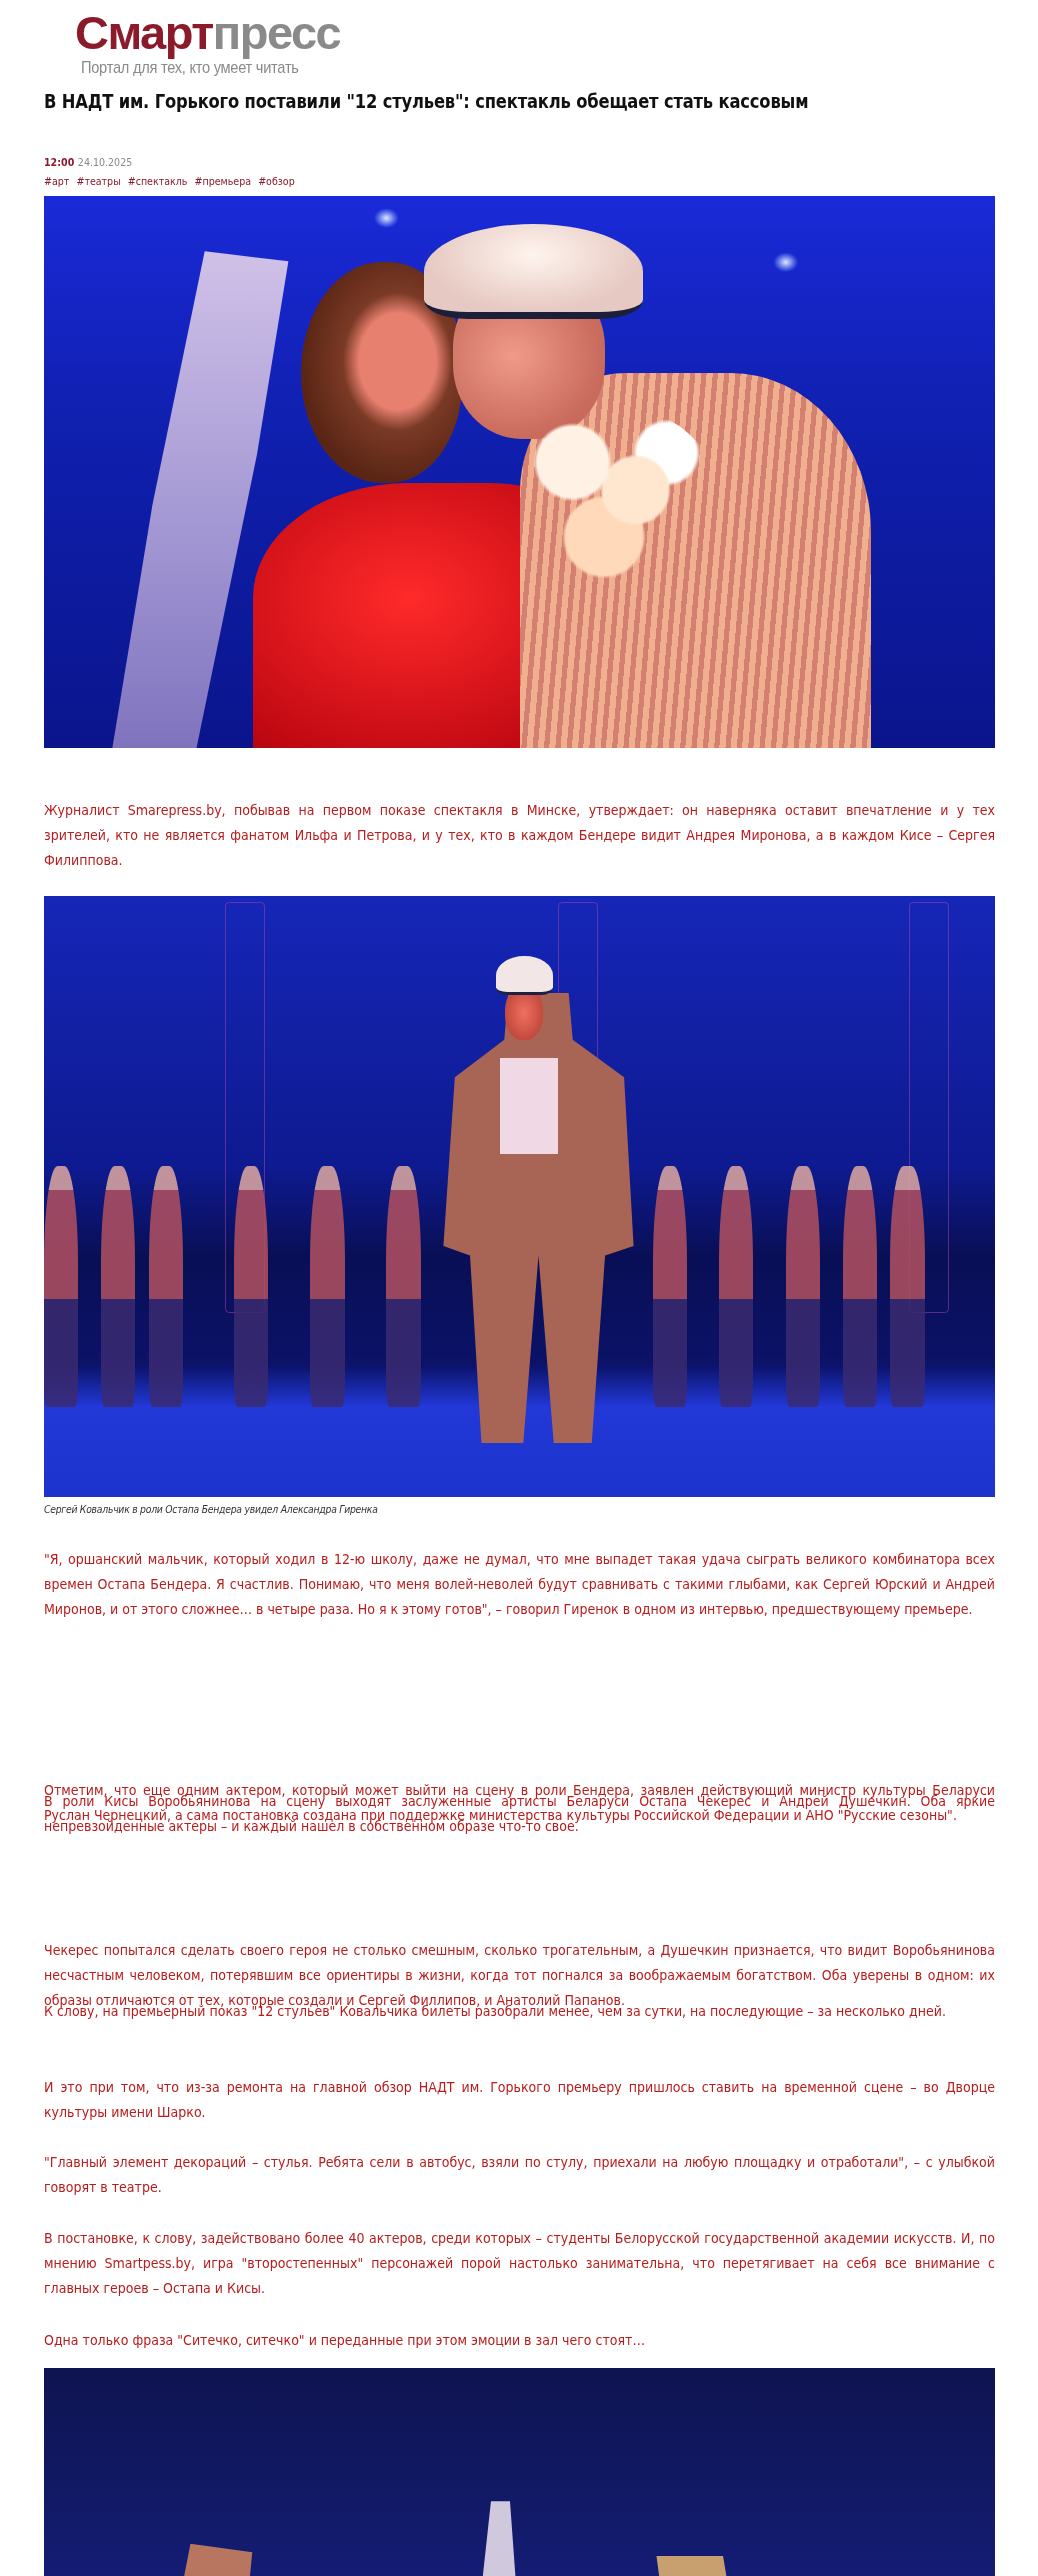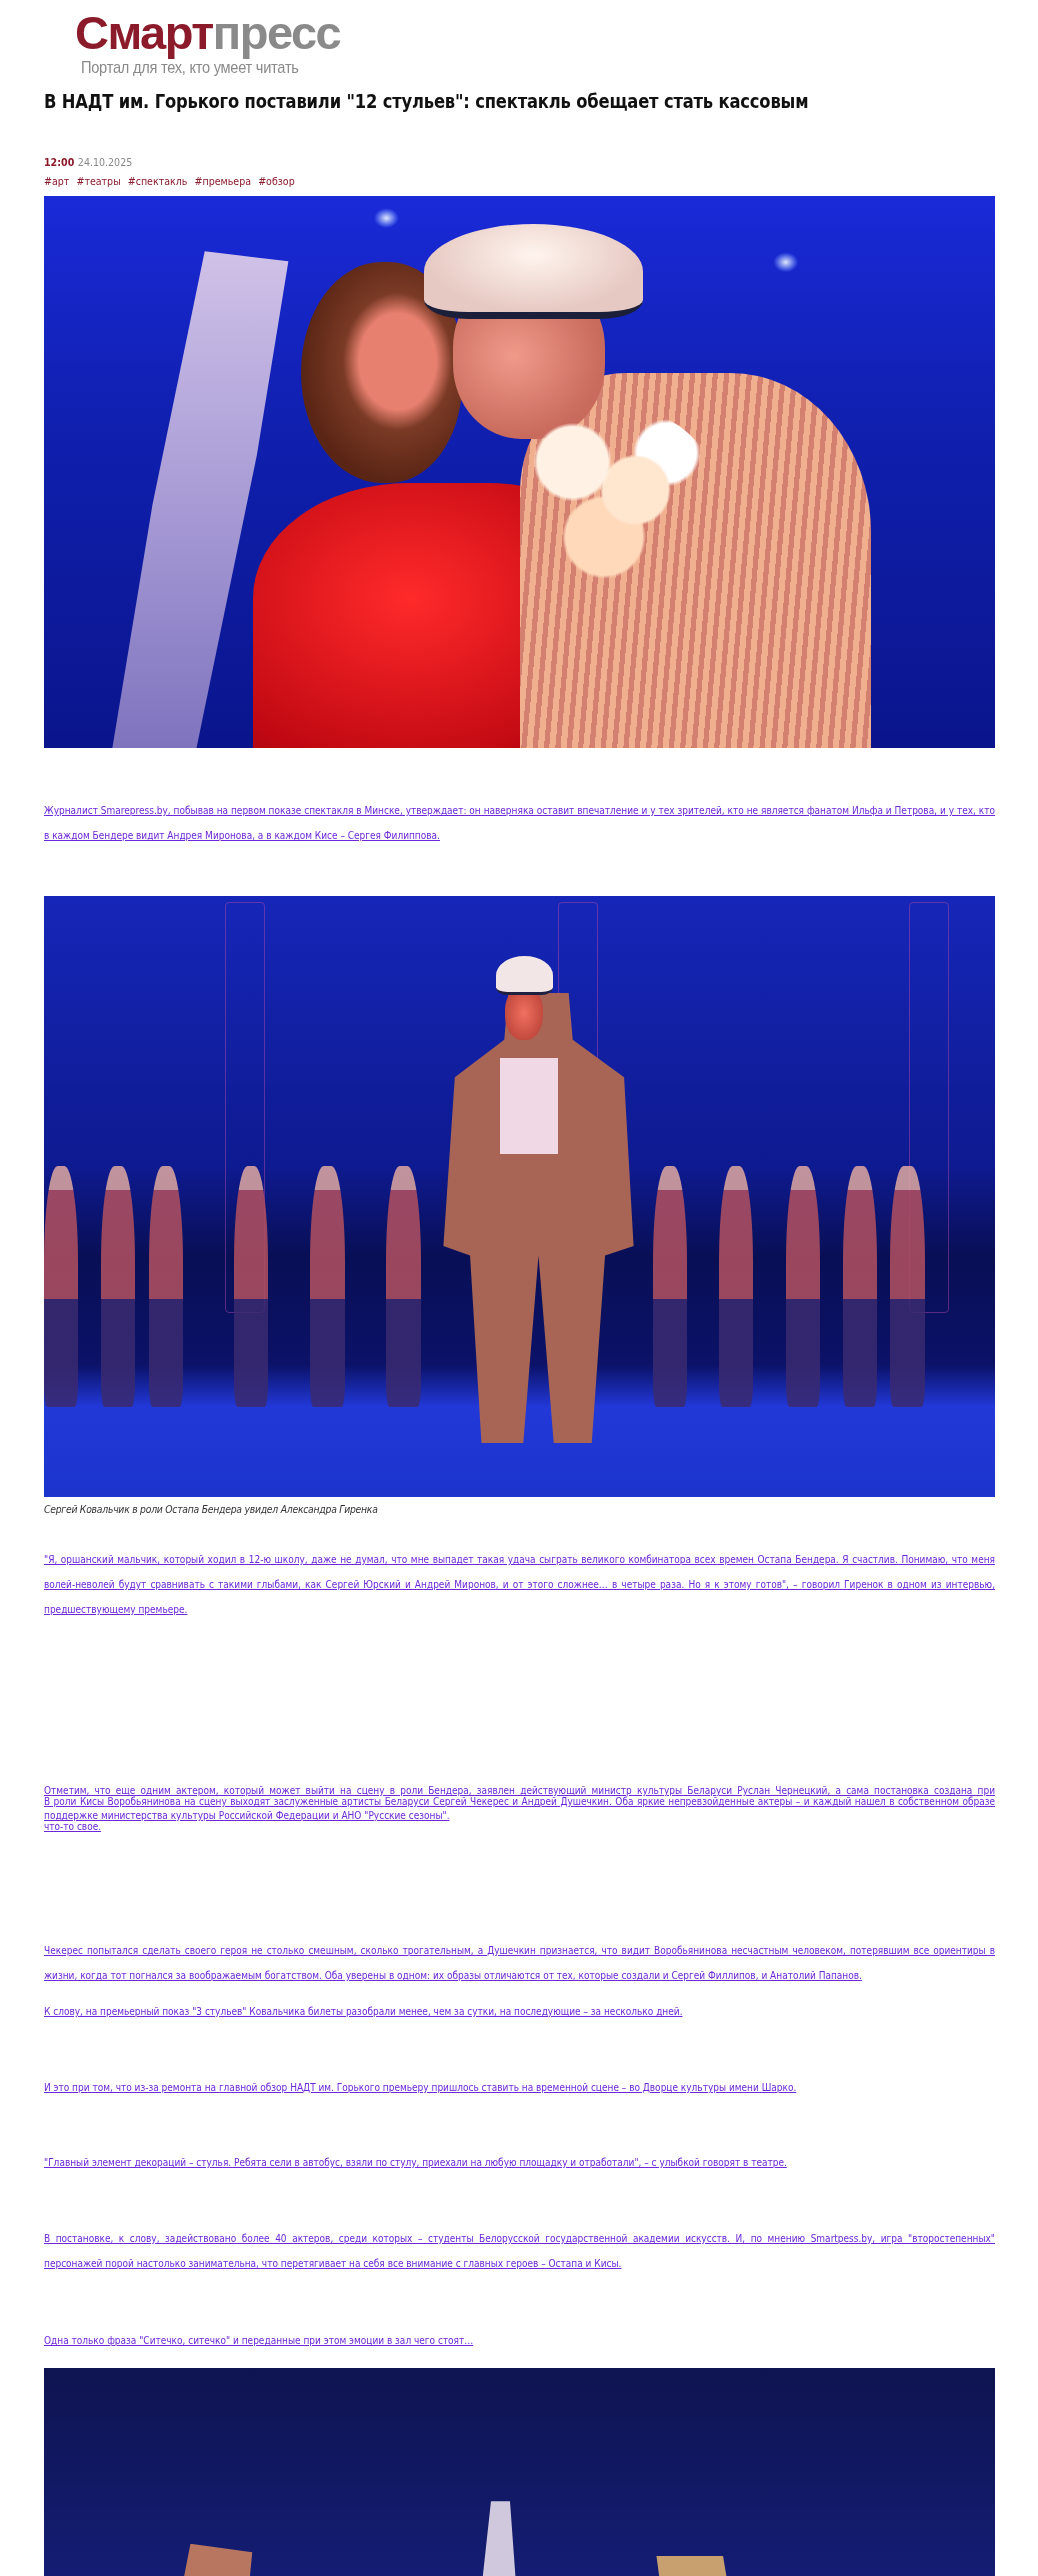--- a/index.html
+++ b/index.html
@@ -16,21 +16,21 @@
            color: #111; white-space: nowrap; transform: scaleX(0.86); transform-origin: left; letter-spacing: -0.2px; }
   .meta { left: 44px; top: 156px; font-family: "DejaVu Sans", sans-serif; font-size: 10.8px; white-space: nowrap;
           transform: scaleX(0.88); transform-origin: left; }
   .meta .time { color: #8b1a2b; font-weight: bold; }
   .meta .date { color: #888; margin-left: 4.1px; }
   .tags { left: 44px; top: 175px; font-family: "DejaVu Sans", sans-serif; font-size: 10.8px; white-space: nowrap;
           transform: scaleX(0.88); transform-origin: left; }
   .tag { color: #8b1a2b; margin-right: 4.6px; text-decoration: none; }
   .photo { left: 44px; width: 951px; overflow: hidden; }
   .para { left: 44px; width: 951px; font-family: "DejaVu Sans Condensed", "DejaVu Sans", sans-serif;
-          font-size: 10px; line-height: 25px; color: #6d28d9; text-align: justify; margin: 0; text-decoration: underline; }
+          font-size: 14px; line-height: 25px; color: #b91c1c; text-align: justify; margin: 0; }
   .caption { left: 44px; top: 1503px; font-family: "DejaVu Sans", sans-serif; font-style: italic; font-size: 11.3px;
              color: #333; white-space: nowrap; transform: scaleX(0.82); transform-origin: left; letter-spacing: -0.3px; }
 
   
   .p1 { background:
       radial-gradient(ellipse 15.5px 12.4px at 36% 4%, rgba(230,240,255,0.95), rgba(120,150,255,0.4) 60%, transparent 80%),
       radial-gradient(ellipse 15.5px 12.4px at 78% 12%, rgba(230,240,255,0.95), rgba(120,150,255,0.4) 60%, transparent 80%),
       linear-gradient(180deg, #1a2ad8 0%, #1020b0 40%, #0a158c 100%); }
   .p1 .veil { position:absolute; left:7%; top:10%; width:22%; height:92%;
       background: linear-gradient(180deg, rgba(240,220,235,0.85), rgba(220,190,230,0.55));
@@ -131,23 +131,23 @@
   <div class="chorus" style="left:89%"></div>
   <div class="bender"></div>
   <div class="shirt"></div>
   <div class="bface"></div>
   <div class="bcap"></div>
 </div>
 <div class="abs caption">Сергей Ковальчик в роли Остапа Бендера увидел Александра Гиренка</div>
 
 <p class="abs para" style="top:1547px">"Я, оршанский мальчик, который ходил в 12-ю школу, даже не думал, что мне выпадет такая удача сыграть великого комбинатора всех времен Остапа Бендера. Я счастлив. Понимаю, что меня волей-неволей будут сравнивать с такими глыбами, как Сергей Юрский и Андрей Миронов, и от этого сложнее… в четыре раза. Но я к этому готов", – говорил Гиренок в одном из интервью, предшествующему премьере.</p>
 <p class="abs para" style="top:1778px">Отметим, что еще одним актером, который может выйти на сцену в роли Бендера, заявлен действующий министр культуры Беларуси Руслан Чернецкий, а сама постановка создана при поддержке министерства культуры Российской Федерации и АНО "Русские сезоны".</p>
-<p class="abs para" style="top:1789px">В роли Кисы Воробьянинова на сцену выходят заслуженные артисты Беларуси Сергей Чекерес и Андрей Душечкин. Оба яркие непревзойденные актеры – и каждый нашел в собственном образе что-то свое.</p>
+<p class="abs para" style="top:1789px">В роли Кисы Воробьянинова на сцену выходят заслуженные артисты Беларуси Остапа Чекерес и Андрей Душечкин. Оба яркие непревзойденные актеры – и каждый нашел в собственном образе что-то свое.</p>
 <p class="abs para" style="top:1938px">Чекерес попытался сделать своего героя не столько смешным, сколько трогательным, а Душечкин признается, что видит Воробьянинова несчастным человеком, потерявшим все ориентиры в жизни, когда тот погнался за воображаемым богатством. Оба уверены в одном: их образы отличаются от тех, которые создали и Сергей Филлипов, и Анатолий Папанов.</p>
-<p class="abs para" style="top:1999px">К слову, на премьерный показ "3 стульев" Ковальчика билеты разобрали менее, чем за сутки, на последующие – за несколько дней.</p>
+<p class="abs para" style="top:1999px">К слову, на премьерный показ "12 стульев" Ковальчика билеты разобрали менее, чем за сутки, на последующие – за несколько дней.</p>
 <p class="abs para" style="top:2075px">И это при том, что из-за ремонта на главной обзор НАДТ им. Горького премьеру пришлось ставить на временной сцене – во Дворце культуры имени Шарко.</p>
 <p class="abs para" style="top:2150px">"Главный элемент декораций – стулья. Ребята сели в автобус, взяли по стулу, приехали на любую площадку и отработали", – с улыбкой говорят в театре.</p>
 <p class="abs para" style="top:2226px">В постановке, к слову, задействовано более 40 актеров, среди которых – студенты Белорусской государственной академии искусств. И, по мнению Smartpess.by, игра "второстепенных" персонажей порой настолько занимательна, что перетягивает на себя все внимание с главных героев – Остапа и Кисы.</p>
 <p class="abs para" style="top:2328px">Одна только фраза "Ситечко, ситечко" и переданные при этом эмоции в зал чего стоят…</p>
 
 <div class="abs photo p3" style="top:2368px;height:606px" aria-label="Бендер на стуле с кулоном в поднятой руке между двумя женщинами">
 
   <div class="w1"></div>
   <div class="man"></div>
   <div class="w2"></div>

